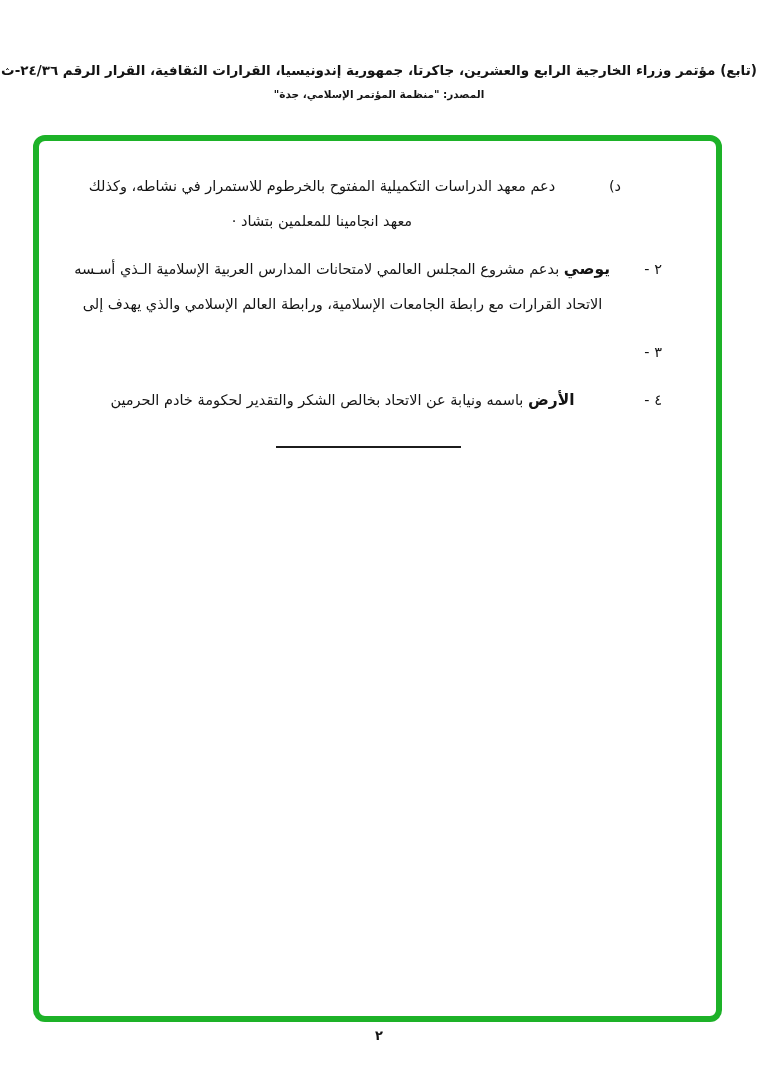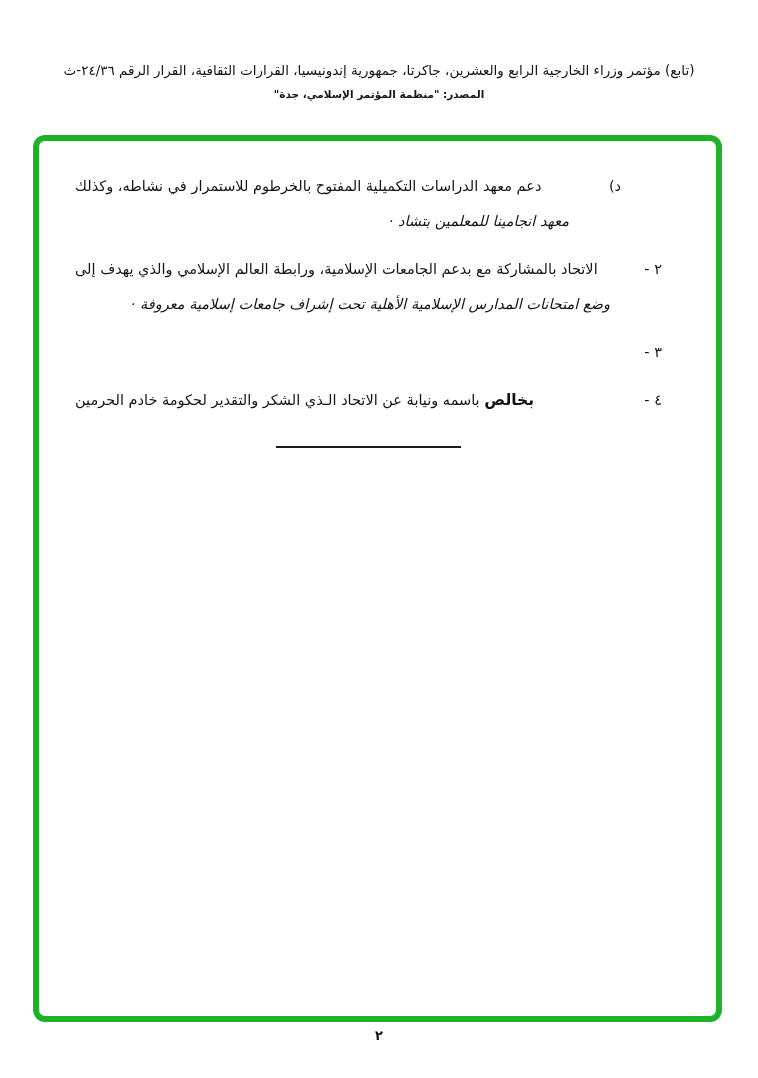--- a/index.html
+++ b/index.html
@@ -6,21 +6,21 @@
   html,body { margin:0; padding:0; }
   body {
     width:758px; height:1078px; position:relative;
     background:#ffffff; color:var(--ink);
     font-family:"DejaVu Sans", sans-serif;
     overflow:hidden;
   }
 
   
   .doc-header { position:absolute; top:62px; left:0; right:0; text-align:center; direction:rtl; }
-  .doc-header .h1 { font-size:13.5px; font-weight:normal; letter-spacing:0; white-space:nowrap; }
+  .doc-header .h1 { font-size:13.5px; font-weight:bold; letter-spacing:0; white-space:nowrap; }
   .doc-header .h2 { font-size:10.5px; font-weight:bold; margin-top:10px; }
 
   
   .frame {
     position:absolute; left:33px; top:135px;
     width:677px; height:875px;
     border:6px solid var(--accent);
     border-radius:12px;
     background:#ffffff;
   }
@@ -29,22 +29,22 @@
     padding:28px 54px 0 36px;
     direction:rtl; text-align:right;
     font-size:14.5px; color:var(--ink);
   }
 
   
   .row { display:flex; gap:18px; margin-bottom:13px; }
   .row .marker { flex:0 0 34px; line-height:35px; white-space:nowrap; }
   .row .lines  { flex:1 1 auto; min-width:0; }
   .row-d { margin-left:0; margin-right:41px; }
-  .line { line-height:35px; white-space:nowrap; text-align:left; }
-  .line.center { text-align:right;font-style:italic; }
+  .line { line-height:35px; white-space:nowrap; text-align:center; }
+  .line.center { text-align:center; }
   .lead { font-weight:bold; font-size:15.5px; }
 
   
   .divider { width:185px; height:2px; background:#1c1c1c; margin:28px auto 0 auto; }
 
   
   .page-number { position:absolute; top:1028px; left:0; right:0; text-align:center; font-size:13px; font-weight:bold; }
 </style>
 </head>
 <body>
@@ -61,35 +61,35 @@
       <span class="marker">د)</span>
       <div class="lines">
         <div class="line">دعم معهد الدراسات التكميلية المفتوح بالخرطوم للاستمرار في نشاطه، وكذلك</div>
         <div class="line center">معهد انجامينا للمعلمين بتشاد ·</div>
       </div>
     </div>
 
     <div class="row">
       <span class="marker">٢ -</span>
       <div class="lines">
-        <div class="line">الاتحاد بالمشاركة مع بدعم الجامعات الإسلامية، ورابطة العالم الإسلامي والذي يهدف إلى</div>
-        <div class="line center">وضع امتحانات المدارس الإسلامية الأهلية تحت إشراف جامعات إسلامية معروفة ·</div>
+        <div class="line"><b class="lead">يوصي</b><span> بدعم مشروع المجلس العالمي لامتحانات المدارس العربية الإسلامية الـذي أسـسه</span></div>
+        <div class="line">الاتحاد القرارات مع رابطة الجامعات الإسلامية، ورابطة العالم الإسلامي والذي يهدف إلى</div>
       </div>
     </div>
 
     <div class="row">
       <span class="marker">٣ -</span>
       <div class="lines">
       </div>
     </div>
 
     <div class="row">
       <span class="marker">٤ -</span>
       <div class="lines">
-        <div class="line"><b class="lead">بخالص</b><span> باسمه ونيابة عن الاتحاد الـذي الشكر والتقدير لحكومة خادم الحرمين</span></div>
+        <div class="line"><b class="lead">الأرض</b><span> باسمه ونيابة عن الاتحاد بخالص الشكر والتقدير لحكومة خادم الحرمين</span></div>
       </div>
     </div>
 
     <div class="divider"></div>
   </div>
 </div>
 
 <div class="page-number">٢</div>
 
 </body></html>

